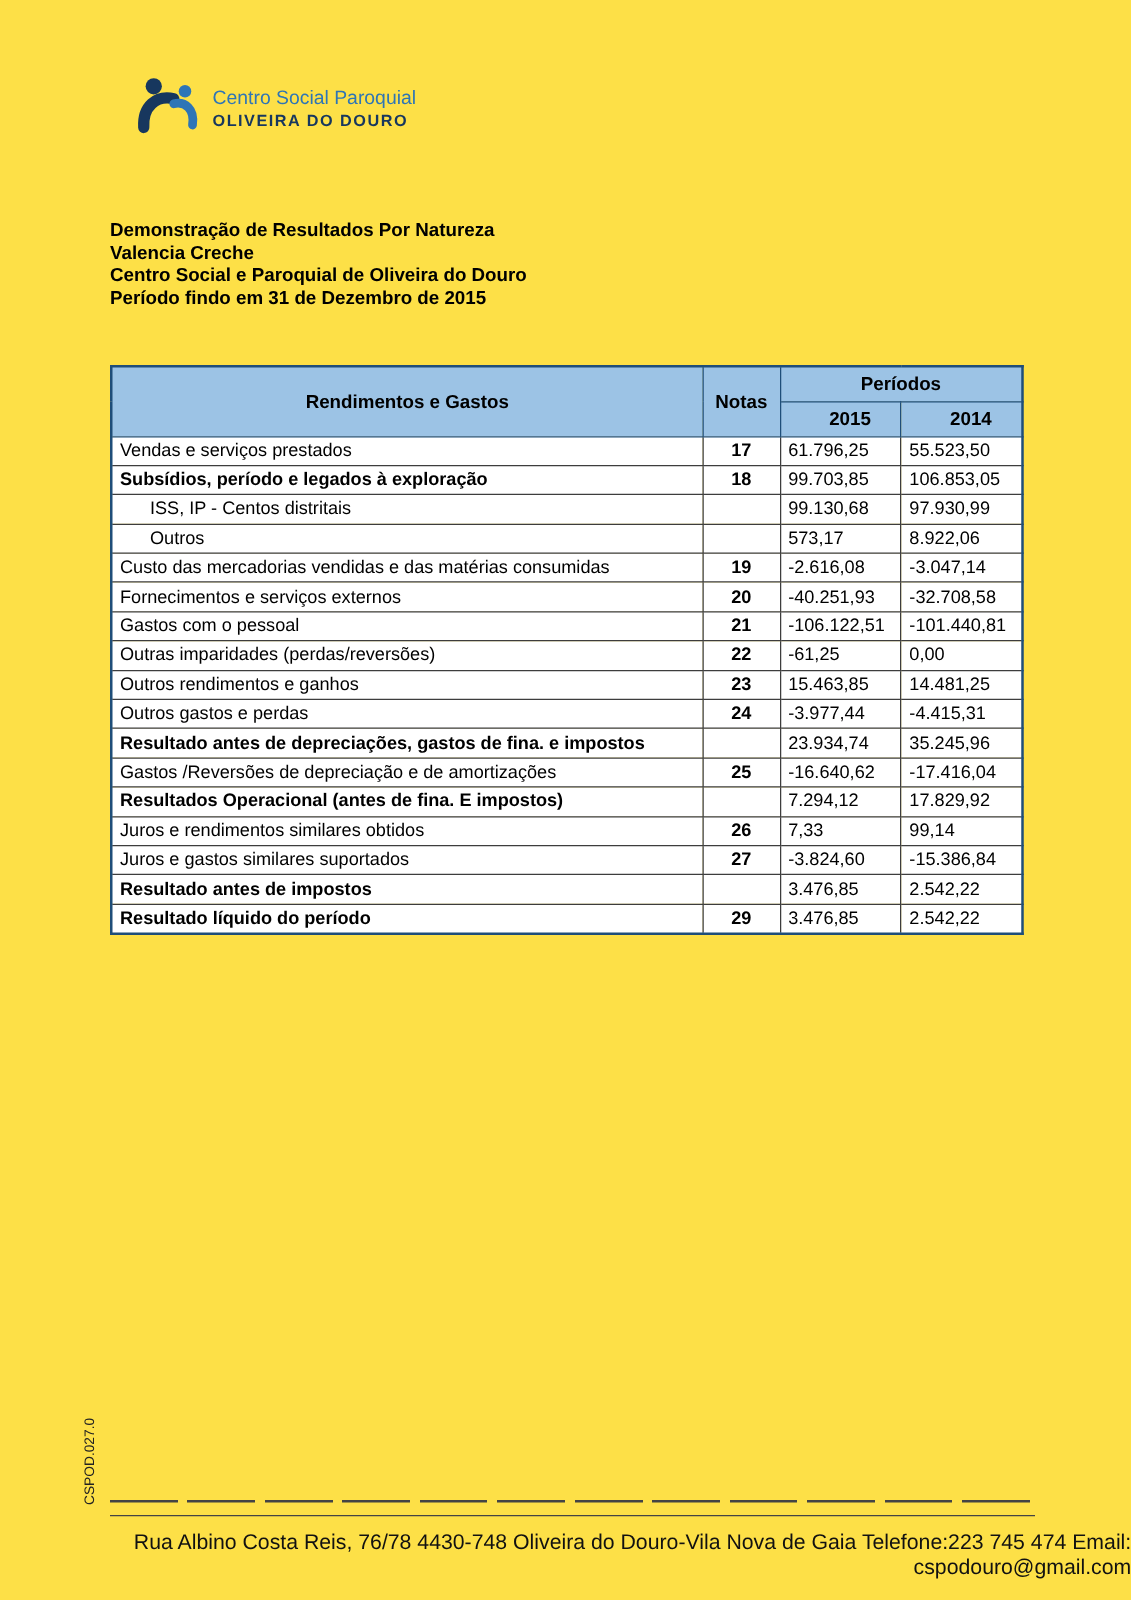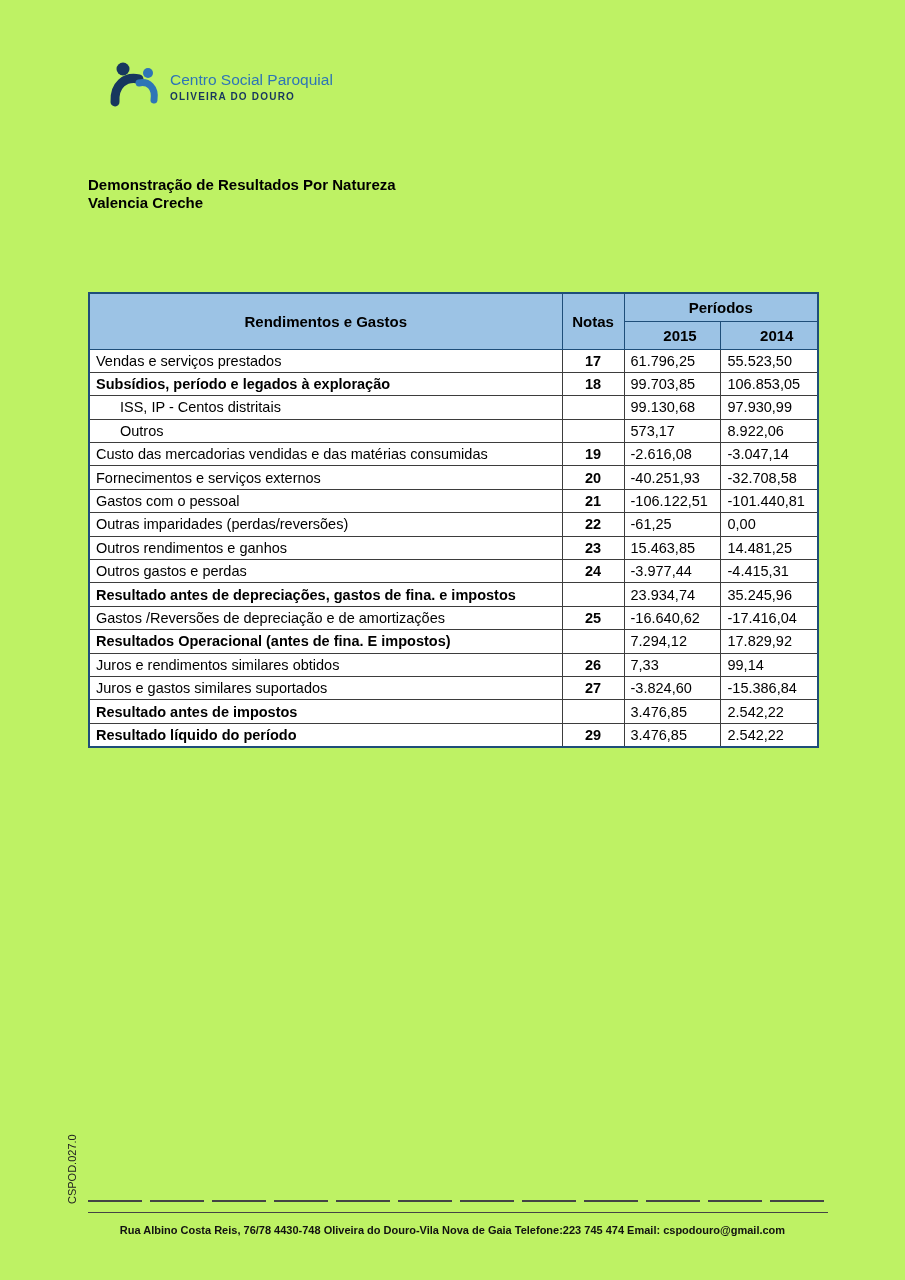--- a/index.html
+++ b/index.html
@@ -2,38 +2,38 @@
 <html><head>
 <meta charset="utf-8">
 <style>
   * { box-sizing: border-box; }
   html, body { margin: 0; padding: 0; background: #e8e8e8; }
   .page {
     position: relative;
     width: 905px;
     height: 1280px;
     margin: 0 auto;
-    background: #bef264;
+    background: #fde047;
     font-family: "Liberation Sans", sans-serif;
     color: #1a1a1a;
     overflow: hidden;
   }
 
   
   .logo {
     position: absolute;
     left: 108px;
     top: 60px;
     display: flex;
     align-items: center;
     gap: 8px;
   }
   .logo-text { display: flex; flex-direction: column; line-height: 1.15; }
   .logo-name { color: #2e75b6; font-size: 15.5px; }
-  .logo-sub  { color: #17375e; font-size: 10px; font-weight: bold; letter-spacing: 1.2px; margin-top: 2px; }
+  .logo-sub  { color: #17375e; font-size: 13px; font-weight: bold; letter-spacing: 1.2px; margin-top: 2px; }
 
   
   .title-block {
     position: absolute;
     left: 88px;
     top: 176px;
     font-size: 15px;
     font-weight: bold;
     line-height: 18px;
     color: #000;
@@ -93,24 +93,23 @@
     left: 88px;
     top: 1212px;
     width: 740px;
     border-top: 1px solid #444;
   }
   .footer-text {
     position: absolute;
     left: 0;
     top: 1224px;
     width: 100%;
-    text-align: center;
-    font-size: 11px;
+    text-align: right;
+    font-size: 17px;
     color: #111;
-    font-weight: bold;
   }
 </style>
 </head>
 <body>
 
 <div class="page">
 
   <div class="logo">
     <span>
       <svg width="54" height="50" viewBox="0 0 54 50">
@@ -122,20 +121,22 @@
     </span>
     <span class="logo-text">
       <span class="logo-name">Centro Social Paroquial</span>
       <span class="logo-sub">OLIVEIRA DO DOURO</span>
     </span>
   </div>
 
   <div class="title-block">
     <div>Demonstração de Resultados Por Natureza</div>
     <div>Valencia Creche</div>
+    <div>Centro Social e Paroquial de Oliveira do Douro</div>
+    <div>Período findo em 31 de Dezembro de 2015</div>
   </div>
 
   <table class="fin">
     <thead>
       <tr>
         <th class="h-main" rowspan="2">Rendimentos e Gastos</th>
         <th class="h-notas" rowspan="2">Notas</th>
         <th class="h-periodos" colspan="2">Períodos</th>
       </tr>
       <tr>

